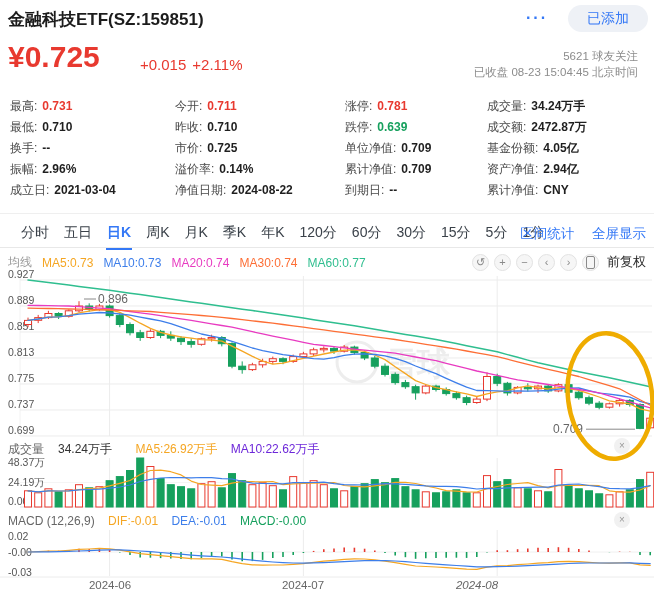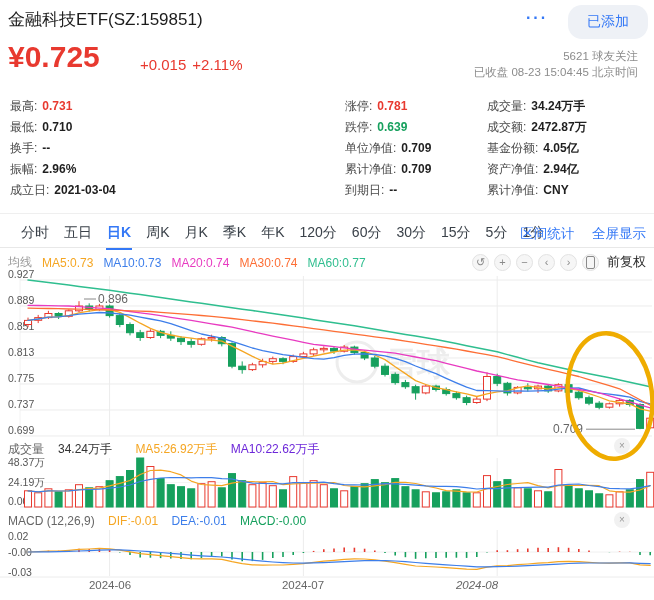--- a/index.html
+++ b/index.html
@@ -1,20 +1,20 @@
 <!DOCTYPE html>
 <html><head>
 <meta charset="utf-8">
 <style>
   html,body{margin:0;padding:0;background:#fff;font-family:"Liberation Sans","DejaVu Sans",sans-serif;}
   #app{position:relative;width:654px;height:600px;background:#fff;overflow:hidden;}
   .abs{position:absolute;}
-  .title{left:8px;top:8px;font-size:17px;font-weight:400;color:#1c1c1c;}
+  .title{left:8px;top:8px;font-size:17px;font-weight:700;color:#1c1c1c;}
   .more{left:526px;top:9px;font-size:16px;font-weight:700;color:#3478f6;letter-spacing:2px;cursor:pointer;}
-  .added{left:568px;top:5px;width:80px;height:34px;border:none;border-radius:14px;background:#eef1f6;color:#3478f6;font-size:14px;cursor:pointer;font-family:inherit;}
+  .added{left:568px;top:5px;width:80px;height:27px;border:none;border-radius:14px;background:#eef1f6;color:#3478f6;font-size:14px;cursor:pointer;font-family:inherit;}
   .price{left:8px;top:40px;font-size:30px;font-weight:700;color:#e8392f;}
   .chg{left:140px;top:56px;font-size:15px;color:#e8392f;}
   .chg span{margin-right:6px;}
   .meta{right:16px;top:48px;text-align:right;font-size:11.5px;color:#8c8c8c;line-height:16px;}
   #stats{left:0;top:96px;width:522px;height:106px;}
   .stat-col{position:absolute;top:0;}
   .stat-row{height:21px;line-height:21px;font-size:12px;white-space:nowrap;}
   .sl{color:#4a4a4a;}
   .sv{color:#1f1f1f;font-weight:700;margin-left:5px;}
   .divider{left:0;width:654px;height:1px;background:#efefef;}
@@ -55,20 +55,27 @@
     <div>已收盘 08-23 15:04:45 北京时间</div>
   </div>
 
   <div class="abs" id="stats">
       <div class="stat-col" style="left: 10px;">
         <div class="stat-row"><span class="sl">最高:</span><span class="sv" style="color: rgb(232, 57, 47);">0.731</span></div>
         <div class="stat-row"><span class="sl">最低:</span><span class="sv">0.710</span></div>
         <div class="stat-row"><span class="sl">换手:</span><span class="sv">--</span></div>
         <div class="stat-row"><span class="sl">振幅:</span><span class="sv">2.96%</span></div>
         <div class="stat-row"><span class="sl">成立日:</span><span class="sv">2021-03-04</span></div>
+      </div>
+      <div class="stat-col" style="left: 175px;">
+        <div class="stat-row"><span class="sl">今开:</span><span class="sv" style="color: rgb(232, 57, 47);">0.711</span></div>
+        <div class="stat-row"><span class="sl">昨收:</span><span class="sv">0.710</span></div>
+        <div class="stat-row"><span class="sl">市价:</span><span class="sv">0.725</span></div>
+        <div class="stat-row"><span class="sl">溢价率:</span><span class="sv">0.14%</span></div>
+        <div class="stat-row"><span class="sl">净值日期:</span><span class="sv">2024-08-22</span></div>
       </div>
       <div class="stat-col" style="left: 345px;">
         <div class="stat-row"><span class="sl">涨停:</span><span class="sv" style="color: rgb(232, 57, 47);">0.781</span></div>
         <div class="stat-row"><span class="sl">跌停:</span><span class="sv" style="color: rgb(22, 160, 93);">0.639</span></div>
         <div class="stat-row"><span class="sl">单位净值:</span><span class="sv">0.709</span></div>
         <div class="stat-row"><span class="sl">累计净值:</span><span class="sv">0.709</span></div>
         <div class="stat-row"><span class="sl">到期日:</span><span class="sv">--</span></div>
       </div>
       <div class="stat-col" style="left: 487px;">
         <div class="stat-row"><span class="sl">成交量:</span><span class="sv">34.24万手</span></div>

